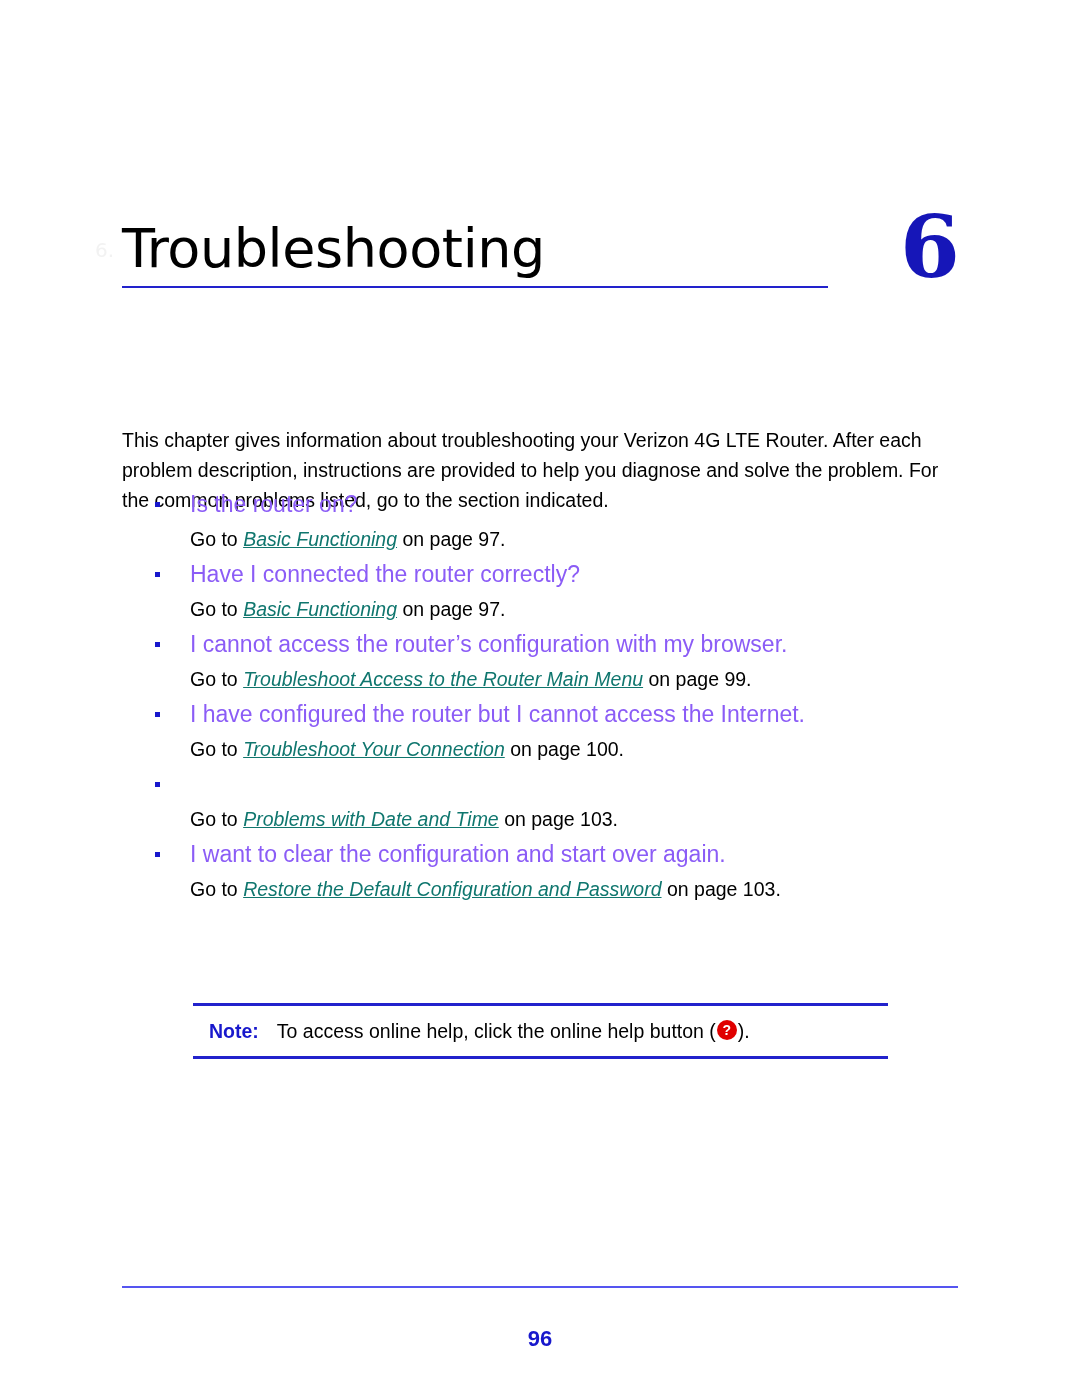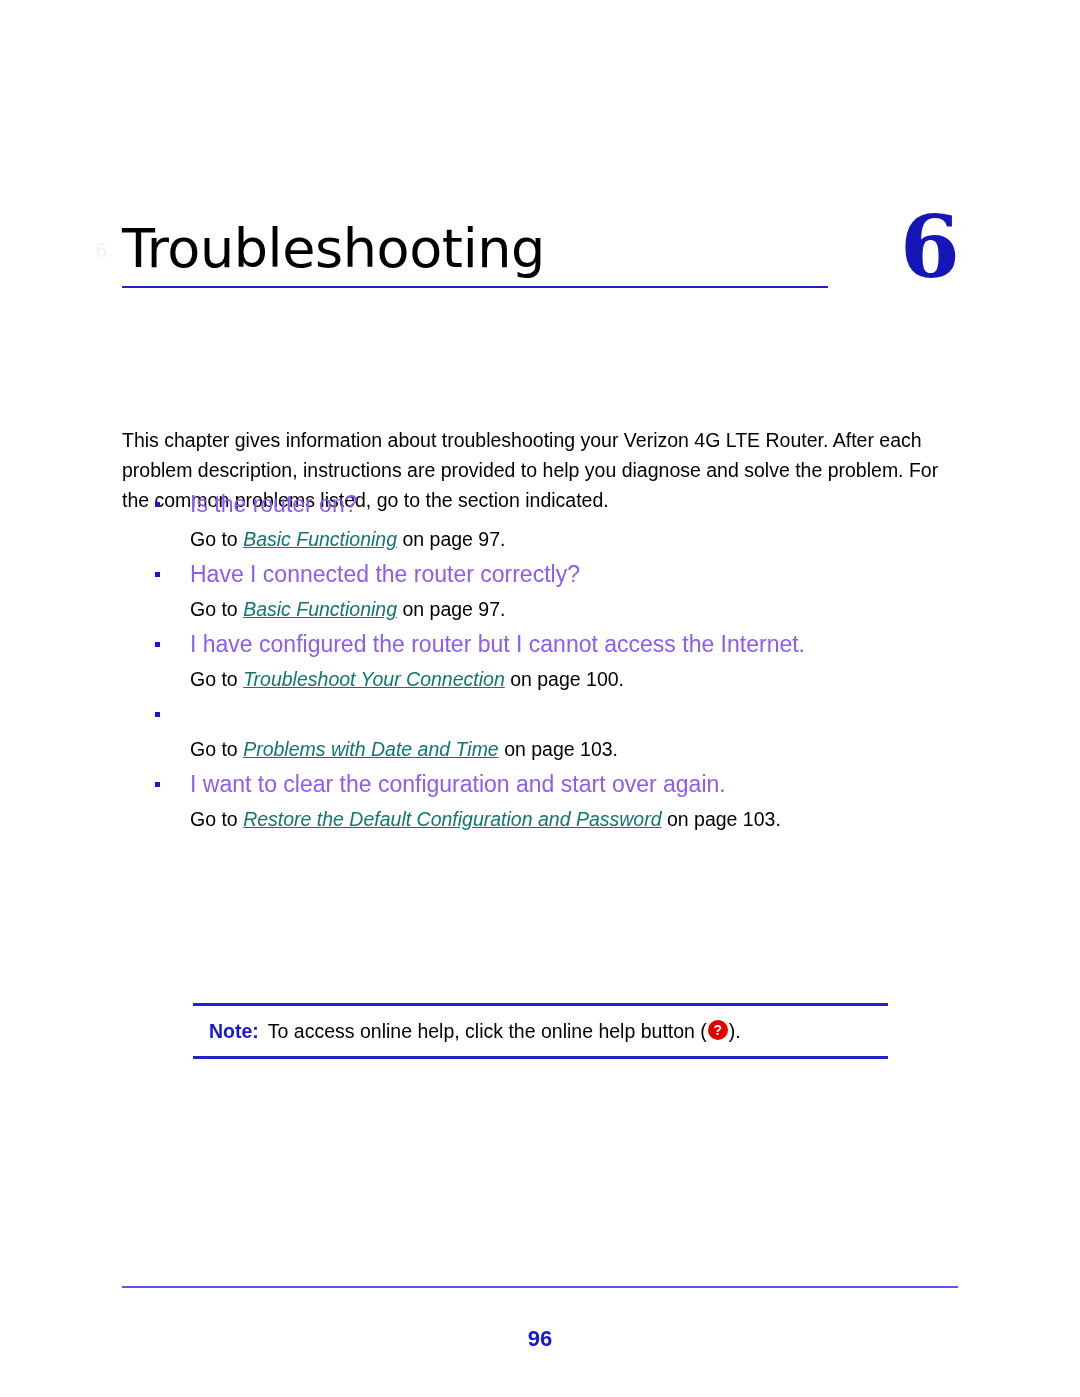--- a/index.html
+++ b/index.html
@@ -143,21 +143,21 @@
     align-items: center;
     padding-left: 16px;
     font-size: 19.5px;
     line-height: 50px;
     color: #000000;
     white-space: nowrap;
   }
   .note-label {
     font-weight: bold;
     color: #1818cc;
-    margin-right: 9px;
+    margin-right: 18px;
   }
   .help-badge {
     display: inline-flex;
     align-items: center;
     justify-content: center;
     width: 20px;
     height: 20px;
     border-radius: 50%;
     background: #e00000;
     color: #ffffff;
@@ -219,20 +219,29 @@
     <div class="problem-entry">
       <div class="bullet-row">
         <span class="bullet-marker"></span>
         <span>Have I connected the router correctly?</span>
       </div>
       <div class="goto-row">
         <span>Go to </span><a class="xref" href="#">Basic Functioning</a><span> on page 97.</span>
       </div>
     </div>
 
+    <div class="problem-entry">
+      <div class="bullet-row">
+        <span class="bullet-marker"></span>
+        <span>I cannot access the router’s configuration with my browser.</span>
+      </div>
+      <div class="goto-row">
+        <span>Go to </span><a class="xref" href="#">Troubleshoot Access to the Router Main Menu</a><span> on page 99.</span>
+      </div>
+    </div>
 
     <div class="problem-entry">
       <div class="bullet-row">
         <span class="bullet-marker"></span>
         <span>I have configured the router but I cannot access the Internet.</span>
       </div>
       <div class="goto-row">
         <span>Go to </span><a class="xref" href="#">Troubleshoot Your Connection</a><span> on page 100.</span>
       </div>
     </div>

